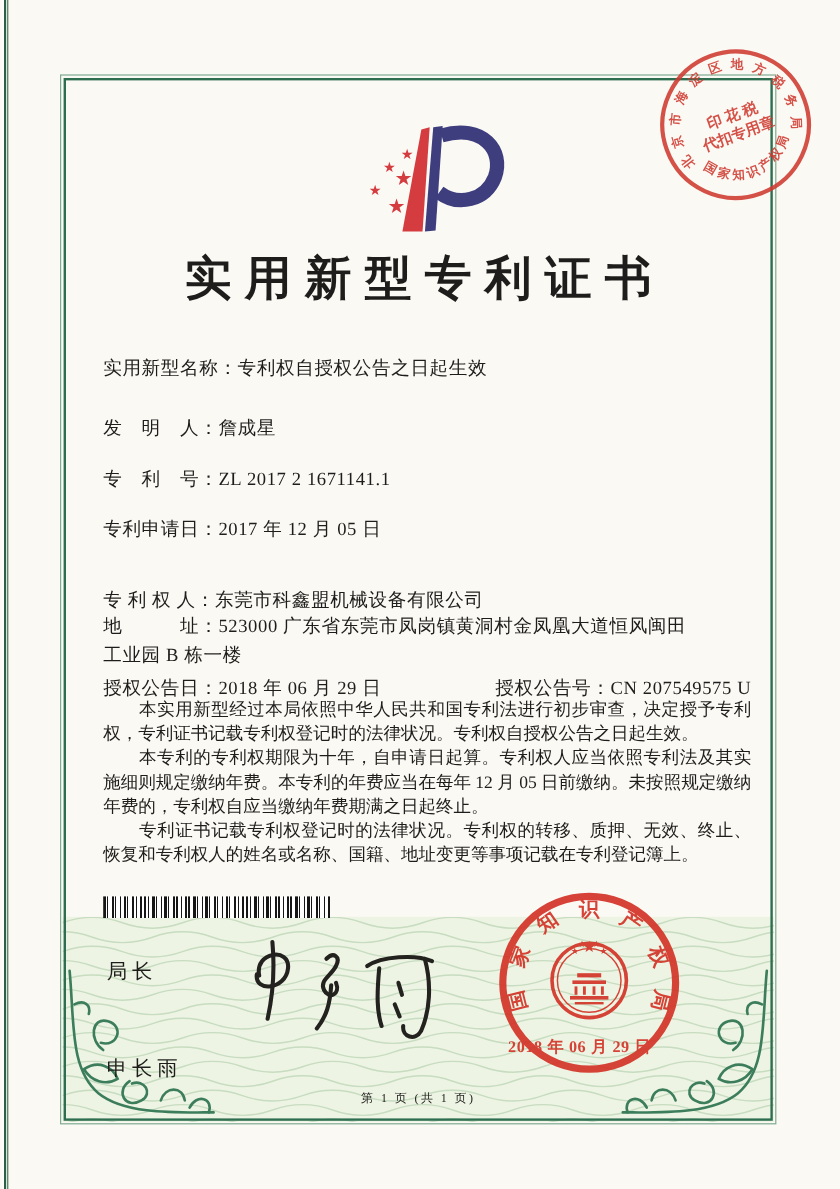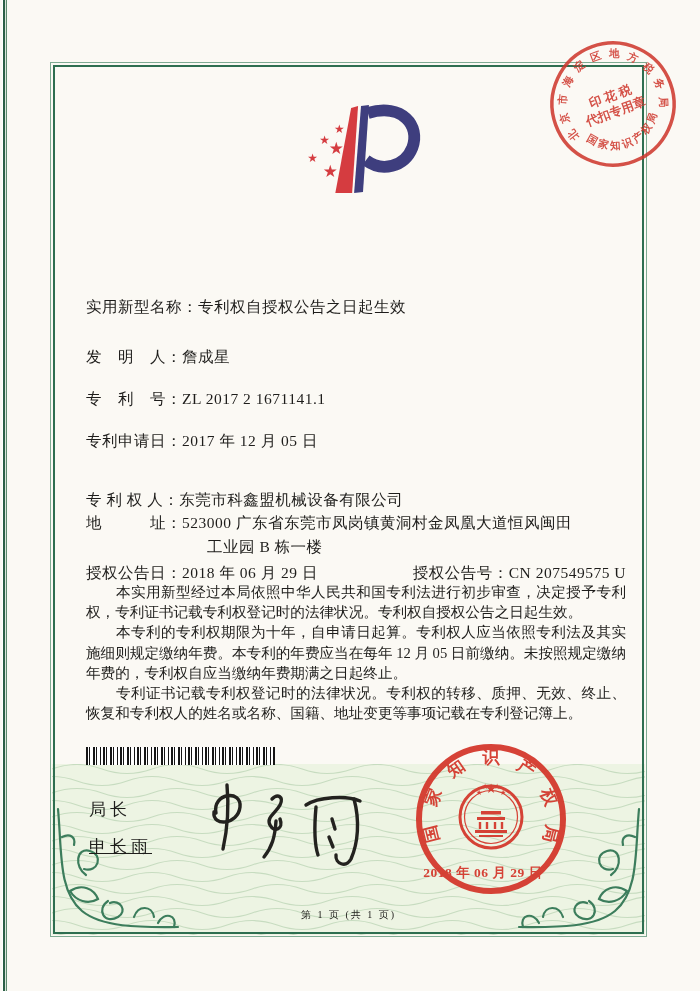--- a/index.html
+++ b/index.html
@@ -28,31 +28,31 @@
   .flourish.left{left:0;}
   .flourish.right{right:0;transform:scaleX(-1);}
   .cert-no{position:absolute;left:25px;top:40px;font-size:16px;letter-spacing:3px;z-index:2;}
   .logo{position:absolute;left:228px;top:34px;z-index:2;}
   .logo-star{font-family:"DejaVu Sans",sans-serif;}
   .doc-title{position:absolute;left:0;right:0;top:142px;text-align:center;font-size:39px;font-weight:bold;
     letter-spacing:11px;text-indent:11px;z-index:2;}
   .fields{position:absolute;left:35px;top:226px;width:540px;font-size:15.5px;letter-spacing:.5px;z-index:2;}
   .frow{position:absolute;left:0;right:0;white-space:nowrap;}
   .frow .lab{display:inline-block;}
-  .addr2{margin-left:121px;}
+  .addr2{}
   .grant-row{display:flex;justify-content:space-between;}
   .paragraphs{position:absolute;left:35px;top:519px;width:540px;font-size:14.6px;line-height:20.2px;
     text-align:justify;z-index:2;}
   .paragraphs p{text-indent:2.05em;}
   .barcode{position:absolute;left:35px;top:684px;width:189px;height:18px;z-index:2;
     background:repeating-linear-gradient(90deg,#161616 0 2px,#fff 2px 3px,#161616 3px 4px,#fff 4px 7px,
       #161616 7px 9px,#fff 9px 10px,#161616 10px 11px,#fff 11px 14px,#161616 14px 15px,#fff 15px 17px);}
   .officer{position:absolute;left:38px;font-size:17px;letter-spacing:4px;z-index:2;}
   .officer.t1{top:735px;}
-  .officer.t2{top:772px;text-decoration:underline;}
+  .officer.t2{top:816px;}
   .signature{position:absolute;left:143px;top:716px;z-index:2;}
   .seal{position:absolute;left:360px;top:678px;z-index:2;opacity:.93;}
   .seal text{fill:var(--seal-red);font-family:inherit;}
   .tax-stamp{position:absolute;left:492px;top:-29px;z-index:4;opacity:.88;}
   .tax-stamp text{fill:var(--stamp-red);font-family:inherit;}
   .page-num{position:absolute;left:0;right:0;top:845px;text-align:center;font-size:10px;letter-spacing:2px;z-index:2;}
   svg{display:block;}
 </style>
 </head>
 <body>
@@ -116,20 +116,21 @@
       <path d="M90,16 C125,6 143,29 135,51 C127,71 104,76 88,64" fill="none" style="stroke:var(--logo-blue)" stroke-width="12"></path>
       <g id="logo-stars" style="fill:var(--logo-red)">
           <text x="61" y="36" font-size="12" text-anchor="middle" class="logo-star">★</text>
           <text x="46" y="47" font-size="12" text-anchor="middle" class="logo-star">★</text>
           <text x="58" y="58" font-size="17" text-anchor="middle" class="logo-star">★</text>
           <text x="34" y="66" font-size="12" text-anchor="middle" class="logo-star">★</text>
           <text x="52" y="81" font-size="17" text-anchor="middle" class="logo-star">★</text>
         </g>
     </svg>
 
+    <div class="doc-title">实用新型专利证书</div>
 
     <div class="fields">
       <div class="frow" style="top:8px">
         <span class="lab">实用新型名称：</span><span>专利权自授权公告之日起生效</span>
       </div>
       <div class="frow" style="top:58px">
         <span class="lab">发　明　人：</span><span>詹成星</span>
       </div>
       <div class="frow" style="top:100px">
         <span class="lab">专　利　号：</span><span>ZL 2017 2 1671141.1</span>

